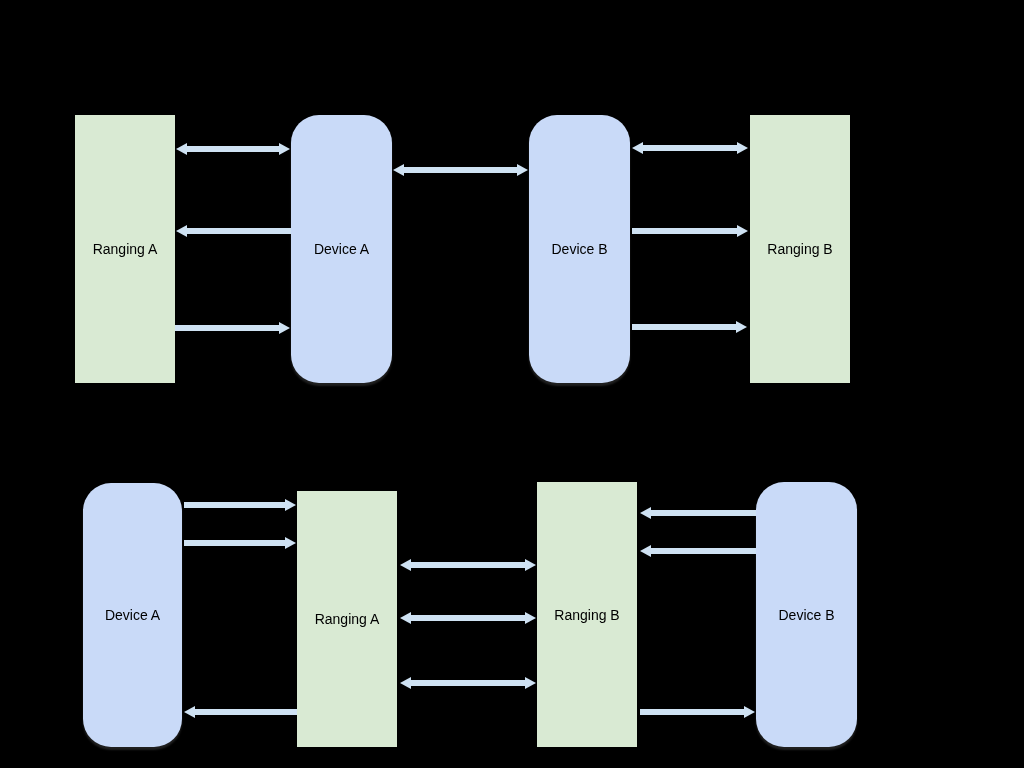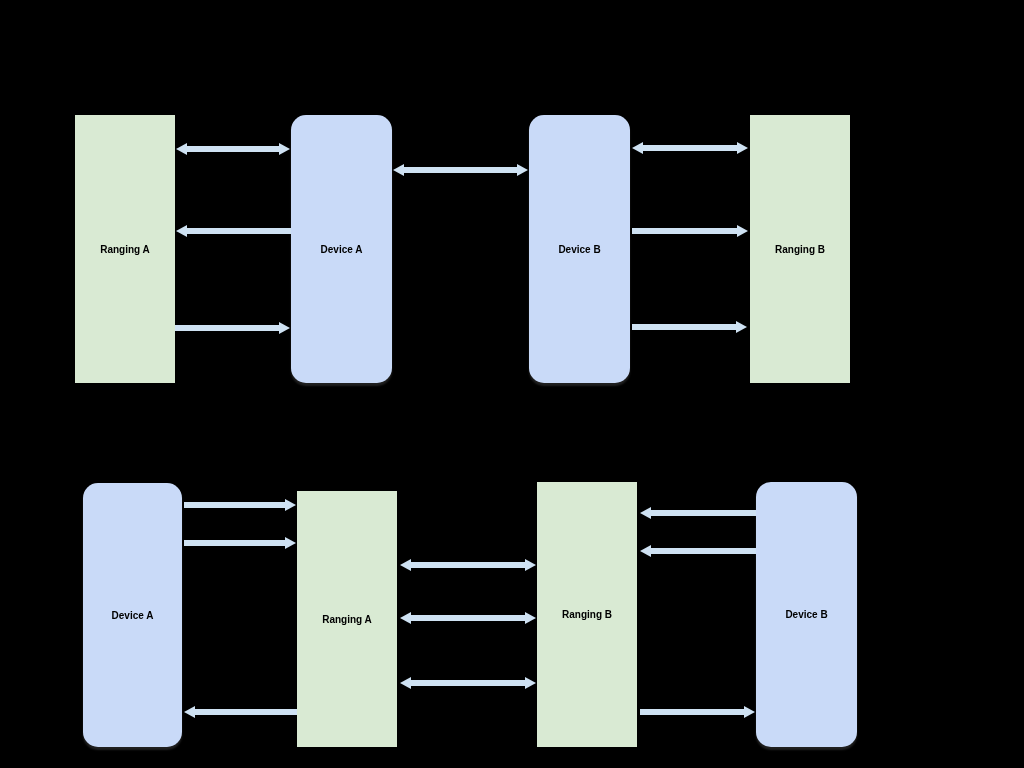--- a/index.html
+++ b/index.html
@@ -22,28 +22,28 @@
     overflow:hidden;
   }
   .box{
     position:absolute;
     display:flex;
     align-items:center;
     justify-content:center;
     box-sizing:border-box;
   }
   .box .label{
-    font-size:10px;
-    font-weight:700;
+    font-size:14px;
+    font-weight:400;
     color:var(--label-text);
     white-space:nowrap;
   }
   .box.device{
     background:var(--device-box);
-    border-radius:15px;
+    border-radius:28px;
     box-shadow:0 3px 2px rgba(70,70,70,0.45);
   }
   .box.ranging{
     background:var(--ranging-box);
   }
   .arrow{
     position:absolute;
     display:flex;
     align-items:center;
     height:12px;

